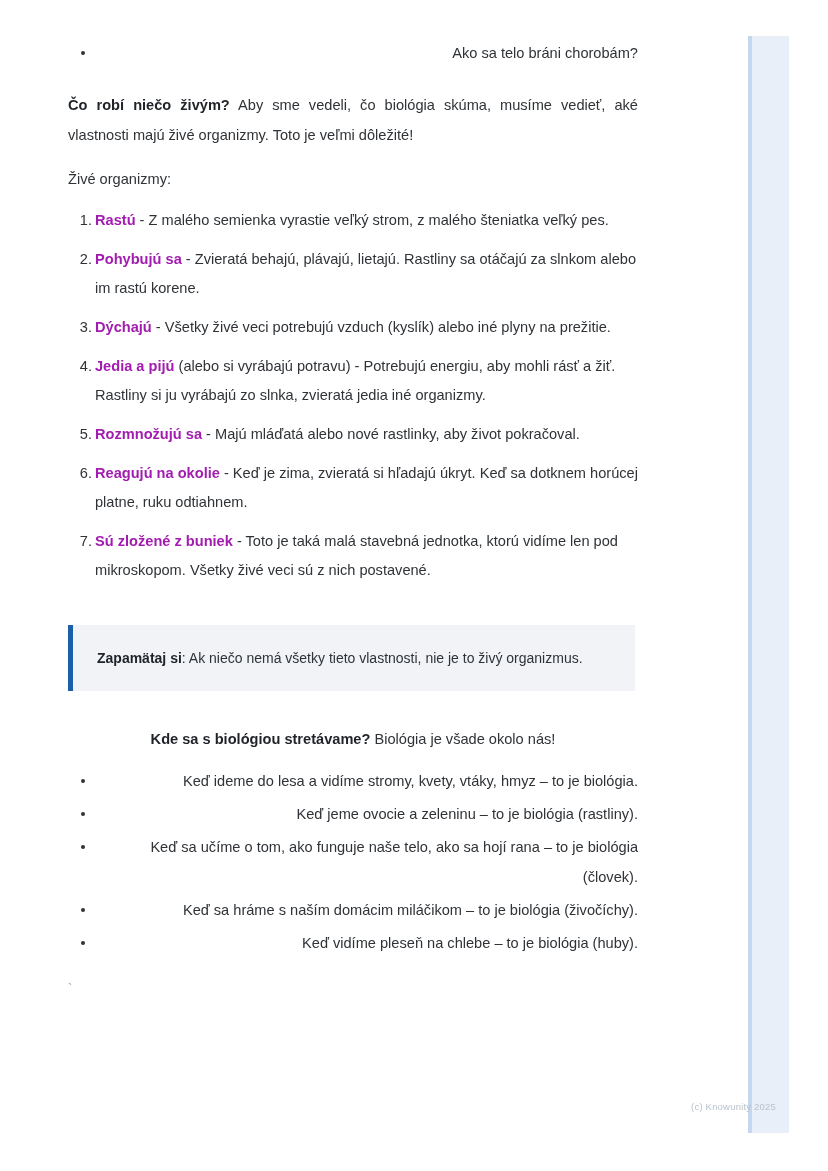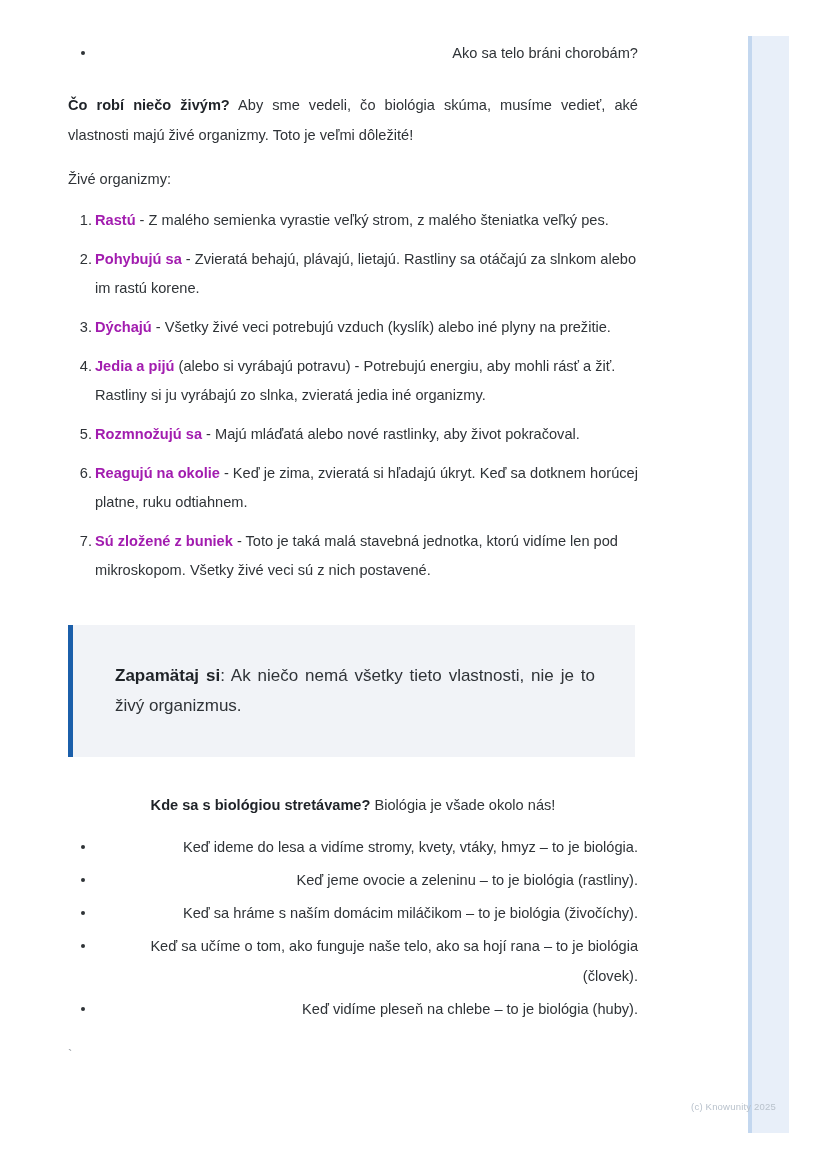--- a/index.html
+++ b/index.html
@@ -106,22 +106,22 @@
 
   
   .callout {
     margin: 0;
     background: #f1f3f7;
     border-left: 5px solid #1b5faa;
     padding: 18px 22px 18px 24px;
     width: 567px;
   }
   .callout p {
-    margin: 18px;
-    font-size: 17px;
+    margin: 0;
+    font-size: 14px;
     line-height: 30px;
     text-align: justify;
     color: #2f3337;
   }
   .callout p b { font-weight: bold; color: #1f2328; }
 
   .spacer-sm  { height: 14px; }
   .spacer-md  { height: 22px; }
   .spacer-lg  { height: 30px; }
 
@@ -188,22 +188,22 @@
 
   <div class="spacer-lg" style="height:33px"></div>
 
   <p class="para" style="text-align:center"><span class="bold">Kde sa s biológiou stretávame?</span><span> Biológia je všade okolo nás!</span></p>
 
   <div class="spacer-sm" style="height:12px"></div>
 
   <ul class="where-list">
     <li style="margin-bottom:3px"><span>Keď ideme do lesa a vidíme stromy, kvety, vtáky, hmyz – to je biológia.</span></li>
     <li style="margin-bottom:3px"><span>Keď jeme ovocie a zeleninu – to je biológia (rastliny).</span></li>
+    <li style="margin-bottom:3px"><span>Keď sa učíme o tom, ako funguje naše telo, ako sa hojí rana – to je biológia (človek).</span></li>
     <li style="margin-bottom:3px"><span>Keď sa hráme s naším domácim miláčikom – to je biológia (živočíchy).</span></li>
-    <li style="margin-bottom:3px"><span>Keď sa učíme o tom, ako funguje naše telo, ako sa hojí rana – to je biológia (človek).</span></li>
     <li style="margin-bottom:3px"><span>Keď vidíme pleseň na chlebe – to je biológia (huby).</span></li>
   </ul>
 
   <div class="spacer-md" style="height:18px"></div>
 
   <div class="tick-mark">`</div>
 
 </div>
 
 <div class="footer-credit">(c) Knowunity 2025</div>

